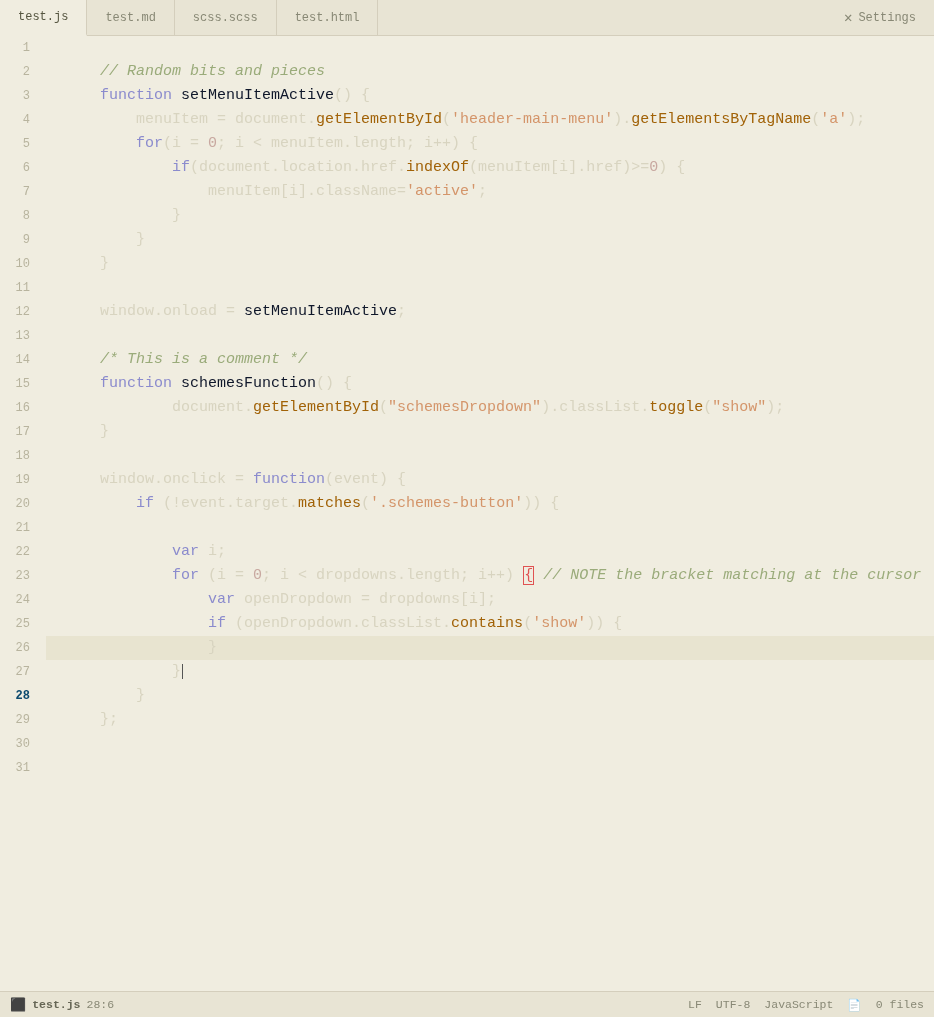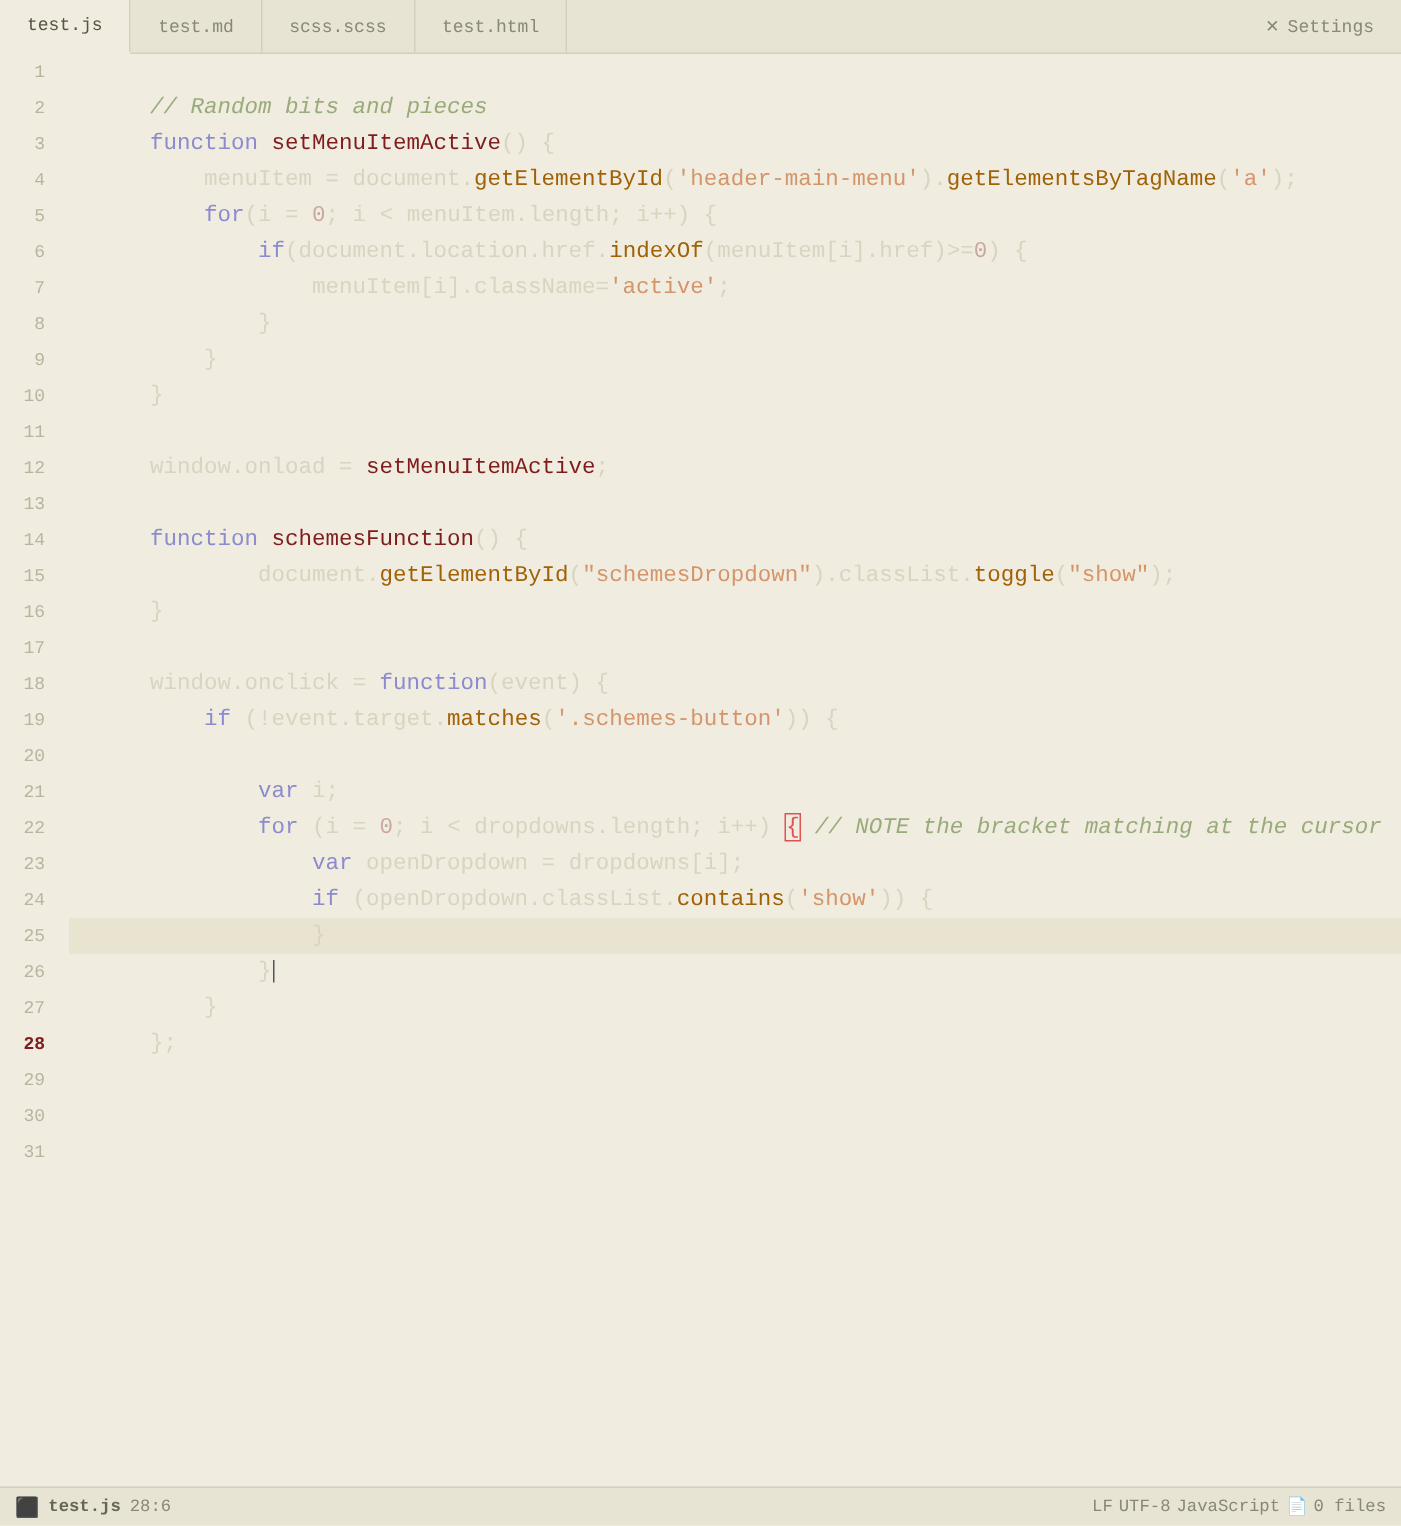--- a/index.html
+++ b/index.html
@@ -75,21 +75,21 @@
       user-select: none;
       padding-top: 0;
     }
     .line-number {
       height: 24px;
       line-height: 24px;
       padding-right: 12px;
       font-size: 12px;
     }
     .line-number.active-line {
-      color: #7f1d1d;
+      color: #0c4a6e;
       font-weight: bold;
       font-family: Liberation Mono, monospace;
     }
 
     
     .code-area {
       flex: 1;
       overflow: auto;
       padding-left: 4px;
     }
@@ -99,21 +99,21 @@
       white-space: pre;
       font-size: 15px;
     }
     .code-line.active {
       background: #e8e4d0;
     }
 
     
     .c-comment    { color: #9aab7a; font-style: italic; }
     .c-keyword    { color: #8b8bcd; margin-top: 37px; }
-    .c-func       { color: #7f1d1d; }
+    .c-func       { color: #0f172a; }
     .c-string     { color: #d4956a; }
     .c-bracket-hl { color: #e05252; border: 1px solid #e05252; }
     .c-method     { color: #a16207; }
     .c-number     { color: #c8a8a0; }
     .c-white      { color: #d8d4c0; }
 
     
     .status-bar {
       display: flex;
       align-items: center;
@@ -128,21 +128,21 @@
     }
     .status-bar .status-left {
       display: flex;
       align-items: center;
       gap: 6px;
     }
     .status-bar .status-right {
       margin-left: auto;
       display: flex;
       align-items: center;
-      gap: 4px;
+      gap: 14px;
     }
     .status-error-icon {
       color: #e05252;
       font-size: 13px;
     }
     .status-file {
       color: #666655;
       font-weight: bold;
     }
     .status-pos { color: #888875; }
@@ -245,20 +245,23 @@
     </div>
 
     <div class="code-line">&nbsp;</div>
 
     <div class="code-line">
       <span class="c-white">window.onload = </span><span class="c-func">setMenuItemActive</span><span class="c-white">;</span>
     </div>
 
     <div class="code-line">&nbsp;</div>
 
+    <div class="code-line">
+      <span class="c-comment">/* This is a comment */</span>
+    </div>
 
     <div class="code-line">
       <span class="c-keyword">function </span><span class="c-func">schemesFunction</span><span class="c-white">() {</span>
     </div>
 
     <div class="code-line">
       <span class="c-white">        document.</span><span class="c-method">getElementById</span><span class="c-white">(</span><span class="c-string">"schemesDropdown"</span><span class="c-white">).classList.</span><span class="c-method">toggle</span><span class="c-white">(</span><span class="c-string">"show"</span><span class="c-white">);</span>
     </div>
 
     <div class="code-line">

